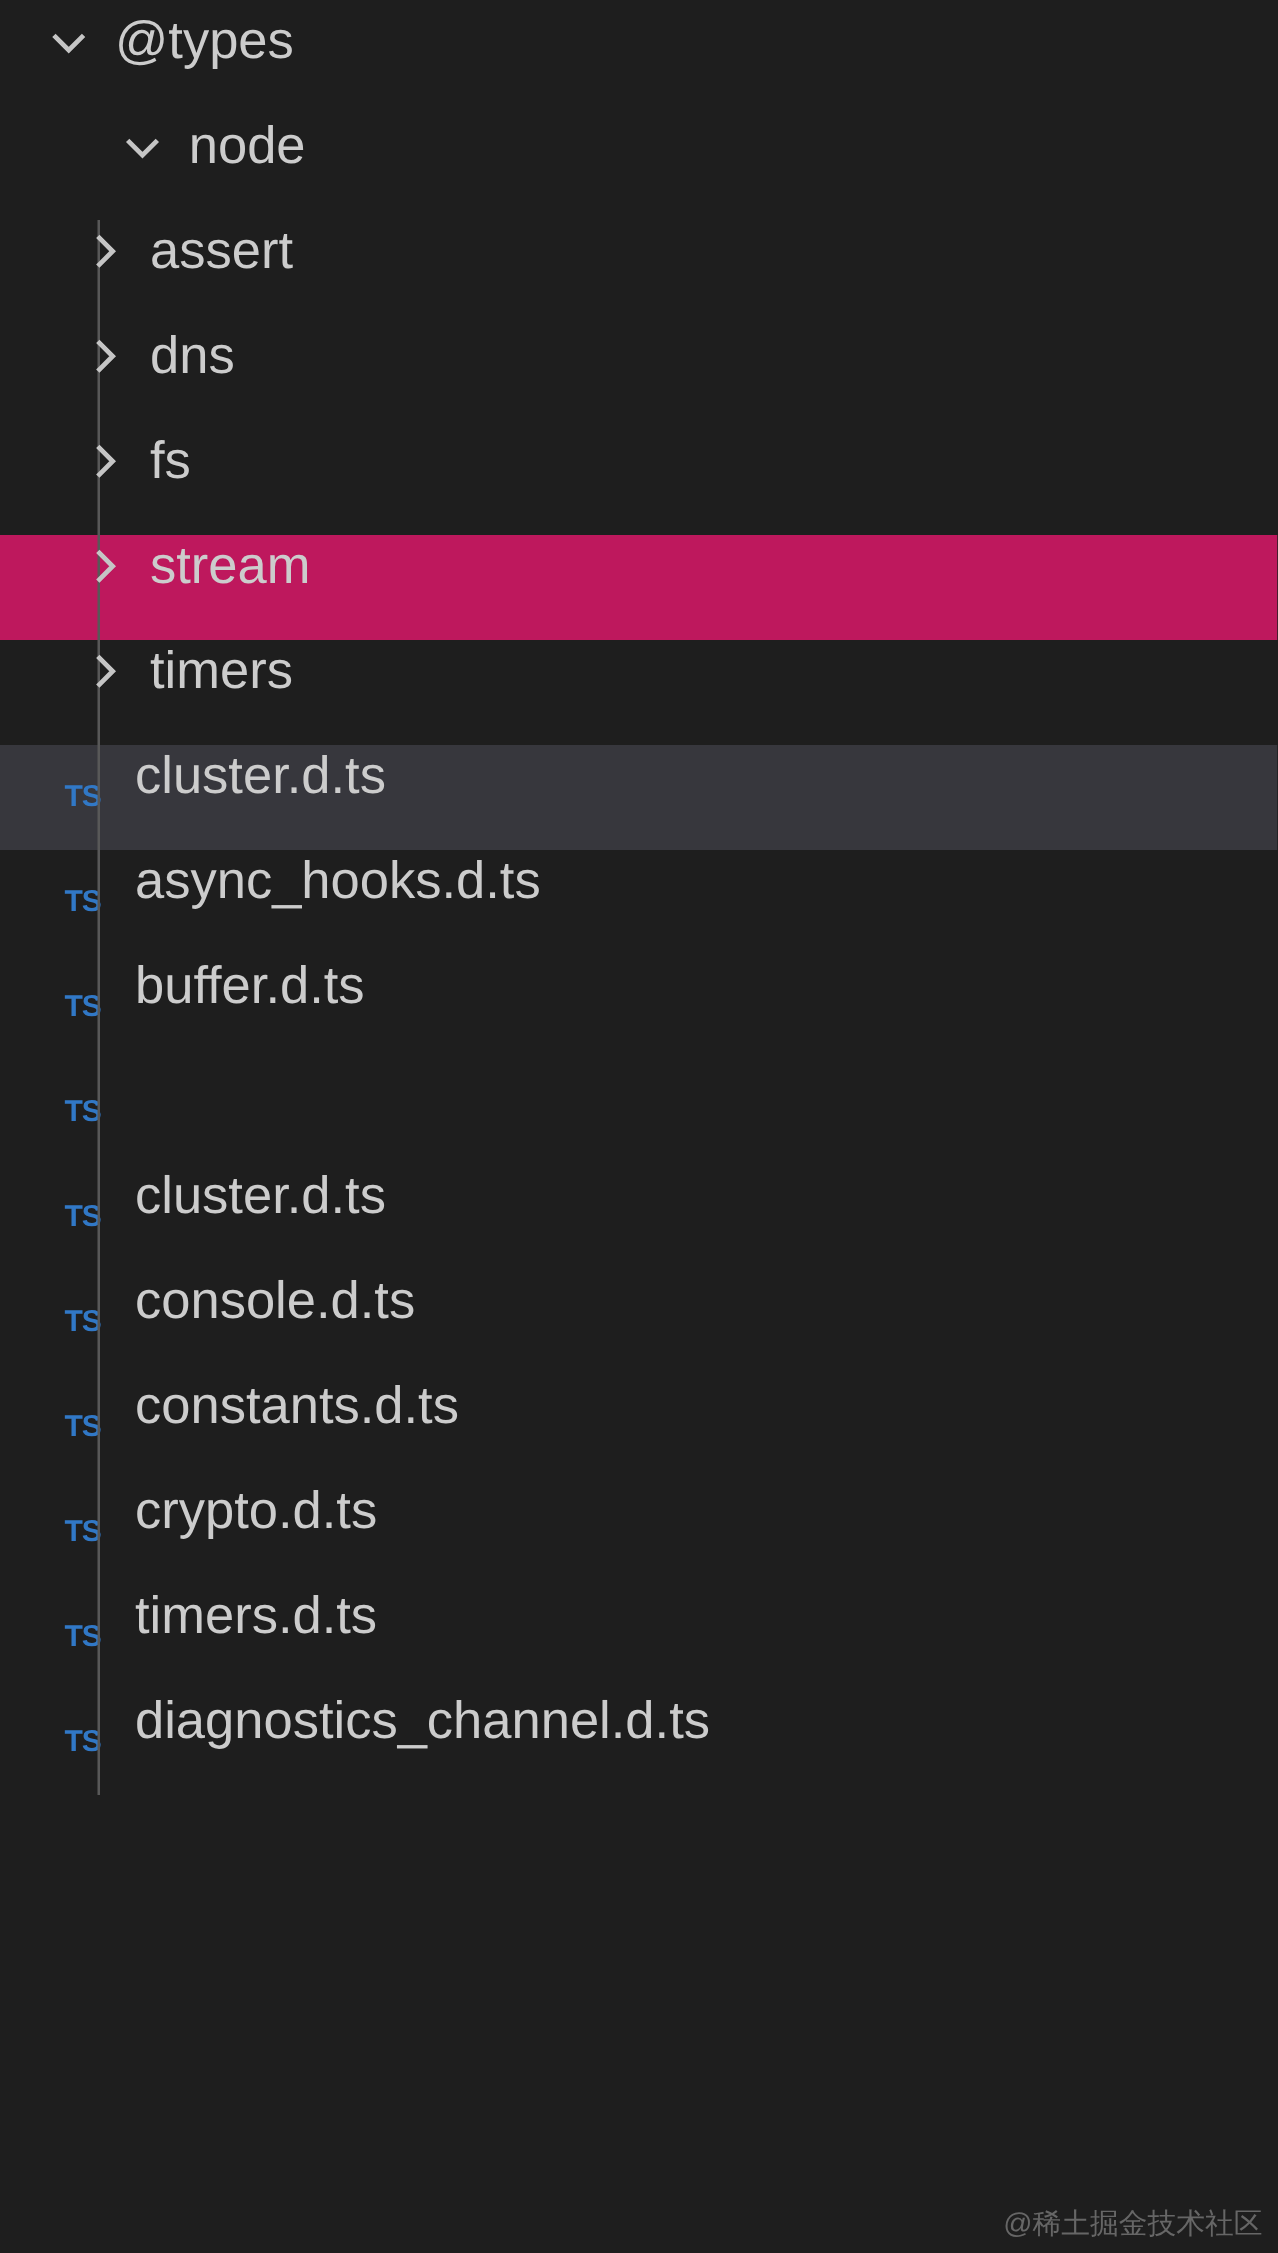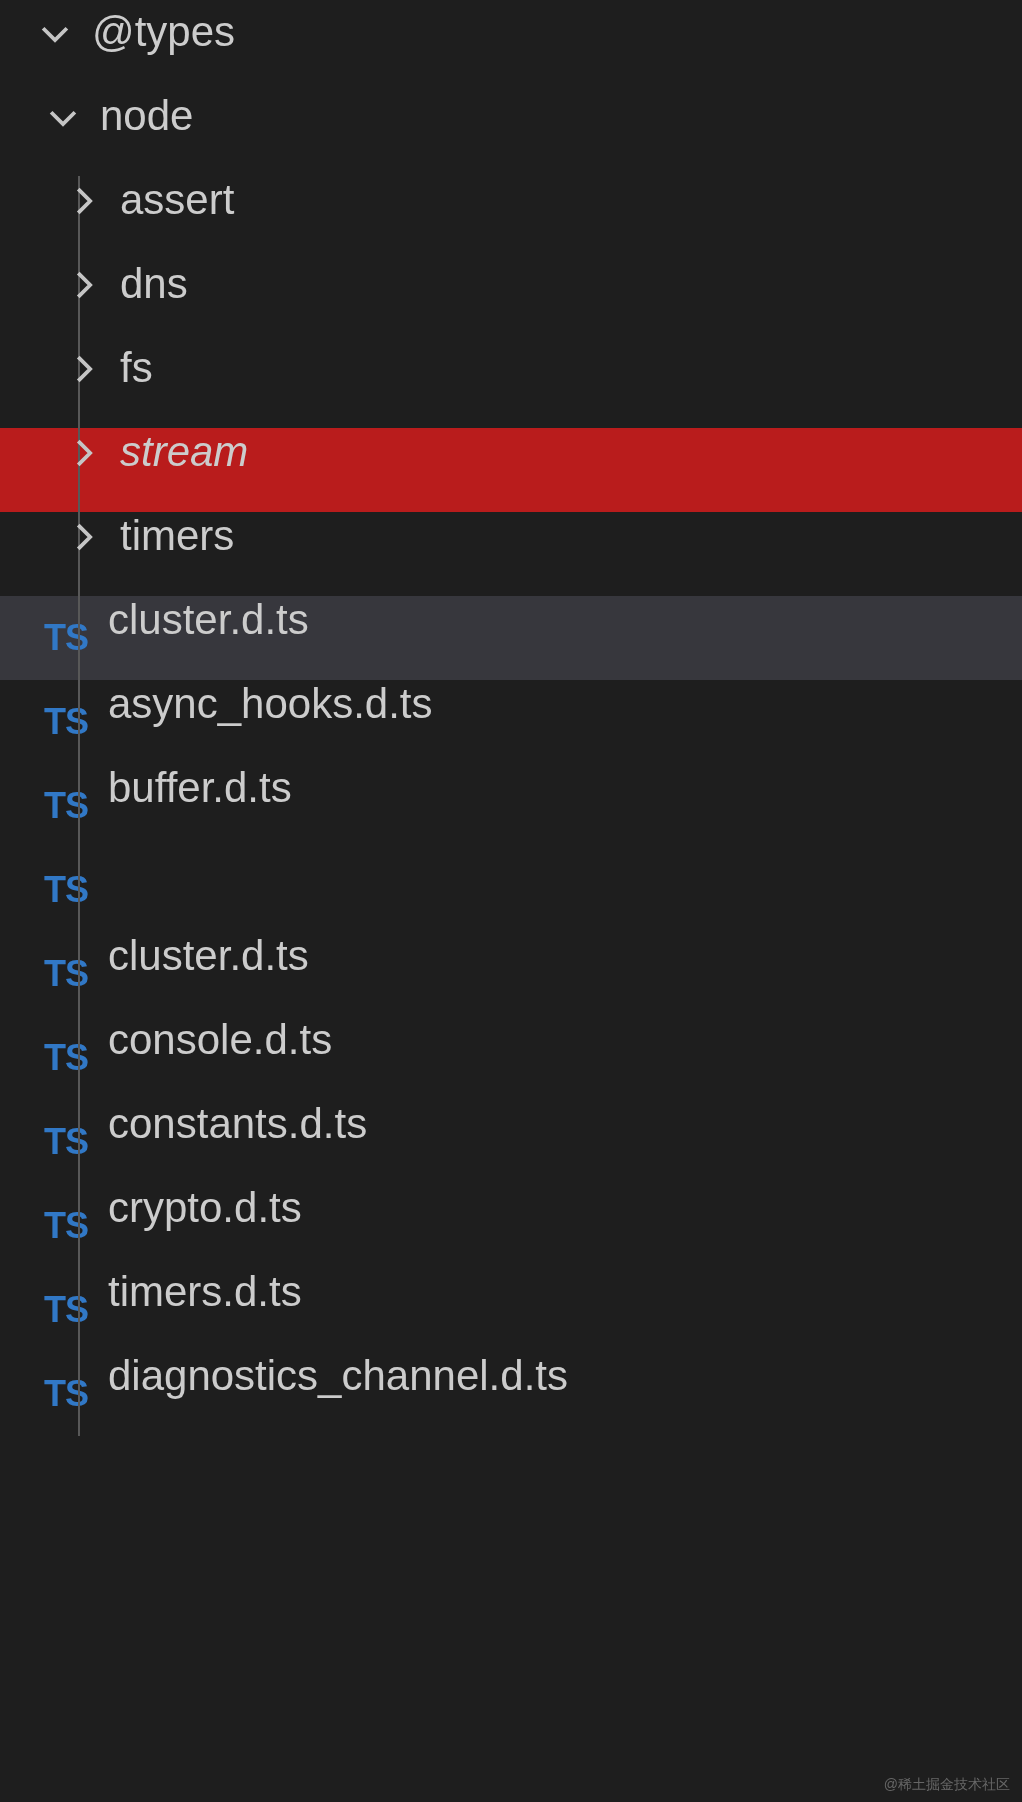--- a/index.html
+++ b/index.html
@@ -20,28 +20,27 @@
     padding-top: 8px;
   }
   .tree-row {
     display: flex;
     height: 84px;
     font-size: 42px;
     cursor: pointer;
     position: relative;
   }
   .tree-row.hovered {
-    background: #b91c1c;
-    font-style: italic;
+    background: #be185d;
   }
   .tree-row.selected {
     background: #37373d;
   }
   .indent-0 { padding-left: 30px; }
-  .indent-1 { padding-left: 38px; }
+  .indent-1 { padding-left: 89px; }
   .indent-2 { padding-left: 38px; }
   .indent-guide {
     position: absolute;
     left: 78px;
     top: 0;
     bottom: 0;
     width: 2px;
     background: #585858;
   }
   .chevron {
@@ -64,32 +63,32 @@
     transform: rotate(-90deg);
   }
   .ts-icon {
     display: inline-flex;
     align-items: center;
     justify-content: center;
     width: 56px;
     margin-right: 14px;
     color: #3178c6;
     font-weight: 700;
-    font-size: 36px;
+    font-size: 24px;
     letter-spacing: -1px;
   }
   .label {
     color: #cccccc;
     font-weight: 400;
   }
   .watermark {
     position: absolute;
     bottom: 8px;
     right: 12px;
-    font-size: 14px;
+    font-size: 23px;
     color: #666666;
   }
 </style>
 </head>
 <body>
 
 <div class="tree">
 
   <div class="tree-row indent-0">
     <span class="chevron chevron-down">

